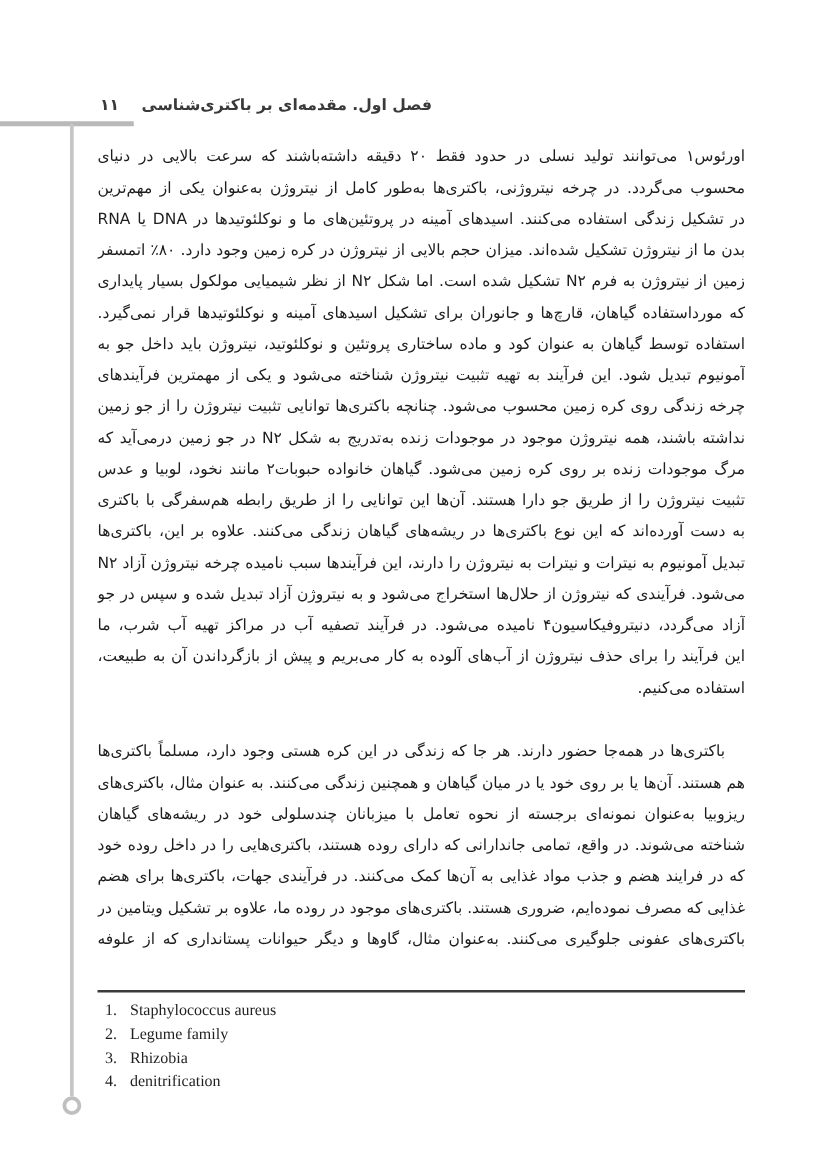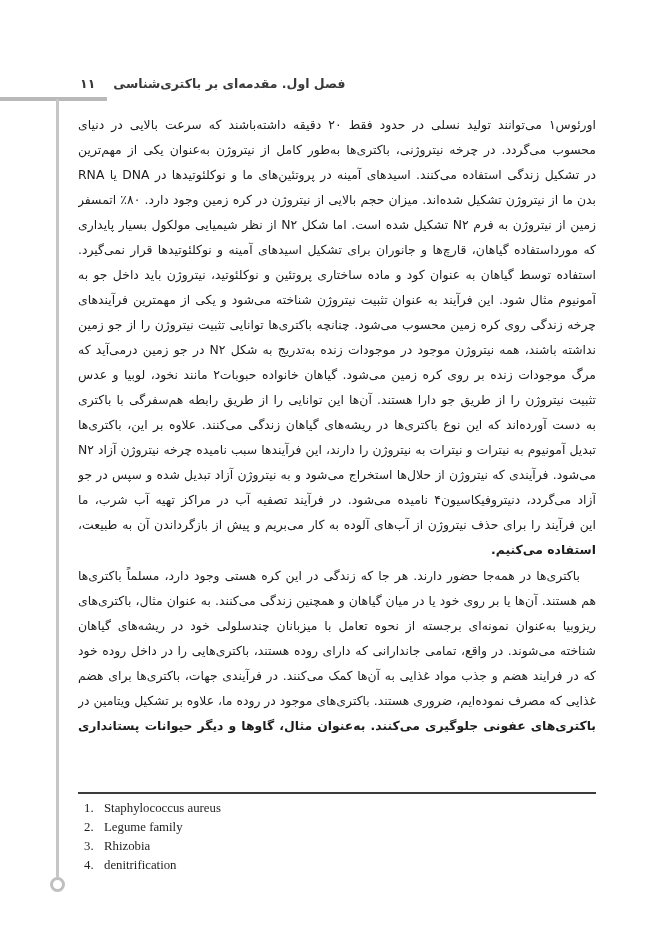--- a/index.html
+++ b/index.html
@@ -37,28 +37,28 @@
   }
   
   .content {
     position:absolute; top:112px; left:78px;
     width:518px;
     direction:rtl;
     color:#1d1d1d;
     font-size:12.4px;
   }
   .para { margin:0; }
-  .para + .para { margin-top:1px; }
+  .para + .para { margin-top:26px; }
   .line {
     height:25px; line-height:25px;
     text-align:justify;
     text-align-last:justify;
     overflow:hidden;
   }
-  .para .line:last-child { text-align-last:right;font-weight:bold; }
+  .para .line:last-child { text-align-last:right; }
   .para.indent-first .line:first-child { padding-right:16px; }
   
   .fn-divider {
     position:absolute; left:78px; top:792px;
     width:518px; height:2px;
     background:#3c3c3c;
   }
   .footnotes {
     position:absolute; left:84px; top:799px;
     direction:ltr;
@@ -84,21 +84,21 @@
 
   <div class="content">
     <div class="para">
         <div class="line">اورئوس۱ می‌توانند تولید نسلی در حدود فقط ۲۰ دقیقه داشته‌باشند که سرعت بالایی در دنیای باکتریایی</div>
         <div class="line">محسوب می‌گردد. در چرخه نیتروژنی، باکتری‌ها به‌طور کامل از نیتروژن به‌عنوان یکی از مهم‌ترین عناصر</div>
         <div class="line">در تشکیل زندگی استفاده می‌کنند. اسیدهای آمینه در پروتئین‌های ما و نوکلئوتیدها در DNA یا RNA</div>
         <div class="line">بدن ما از نیتروژن تشکیل شده‌اند. میزان حجم بالایی از نیتروژن در کره زمین وجود دارد. ۸۰٪ اتمسفر کره</div>
         <div class="line">زمین از نیتروژن به فرم N۲ تشکیل شده است. اما شکل N۲ از نظر شیمیایی مولکول بسیار پایداری هست</div>
         <div class="line">که مورداستفاده گیاهان، قارچ‌ها و جانوران برای تشکیل اسیدهای آمینه و نوکلئوتیدها قرار نمی‌گیرد. برای</div>
         <div class="line">استفاده توسط گیاهان به عنوان کود و ماده ساختاری پروتئین و نوکلئوتید، نیتروژن باید داخل جو به شکل</div>
-        <div class="line">آمونیوم مثال شود. این فرآیند به عنوان تثبیت نیتروژن شناخته می‌شود و یکی از مهمترین فرآیندهای</div>
+        <div class="line">آمونیوم تبدیل شود. این فرآیند به تهیه تثبیت نیتروژن شناخته می‌شود و یکی از مهمترین فرآیندهای</div>
         <div class="line">چرخه زندگی روی کره زمین محسوب می‌شود. چنانچه باکتری‌ها توانایی تثبیت نیتروژن را از جو زمین</div>
         <div class="line">نداشته باشند، همه نیتروژن موجود در موجودات زنده به‌تدریج به شکل N۲ در جو زمین درمی‌آید که سبب</div>
         <div class="line">مرگ موجودات زنده بر روی کره زمین می‌شود. گیاهان خانواده حبوبات۲ مانند نخود، لوبیا و عدس توانایی</div>
         <div class="line">تثبیت نیتروژن را از طریق جو دارا هستند. آن‌ها این توانایی را از طریق رابطه هم‌سفرگی با باکتری ریزوبیا۳</div>
         <div class="line">به دست آورده‌اند که این نوع باکتری‌ها در ریشه‌های گیاهان زندگی می‌کنند. علاوه بر این، باکتری‌ها قابلیت</div>
         <div class="line">تبدیل آمونیوم به نیترات و نیترات به نیتروژن را دارند، این فرآیندها سبب نامیده چرخه نیتروژن آزاد N۲</div>
         <div class="line">می‌شود. فرآیندی که نیتروژن از حلال‌ها استخراج می‌شود و به نیتروژن آزاد تبدیل شده و سپس در جو زمین</div>
         <div class="line">آزاد می‌گردد، دنیتروفیکاسیون۴ نامیده می‌شود. در فرآیند تصفیه آب در مراکز تهیه آب شرب، ما انسان‌ها</div>
         <div class="line">این فرآیند را برای حذف نیتروژن از آب‌های آلوده به کار می‌بریم و پیش از بازگرداندن آن به طبیعت، از آن</div>
         <div class="line">استفاده می‌کنیم.</div>

